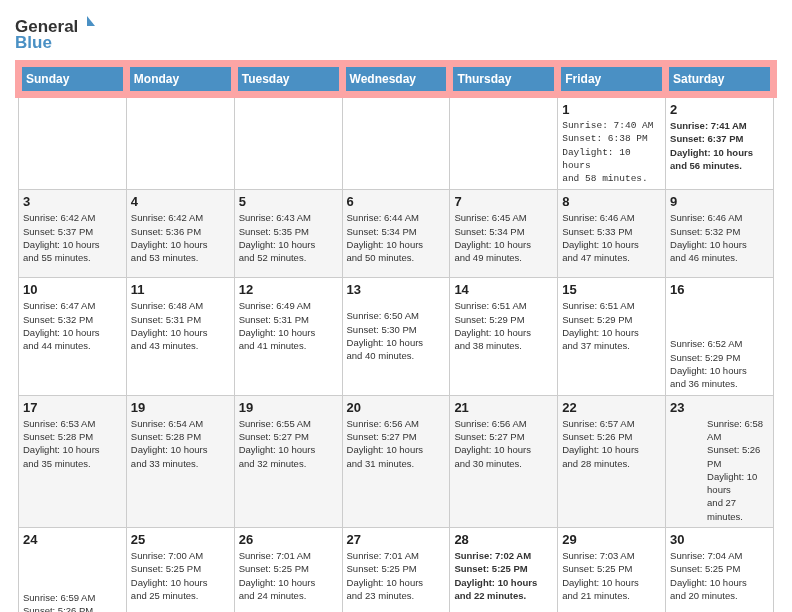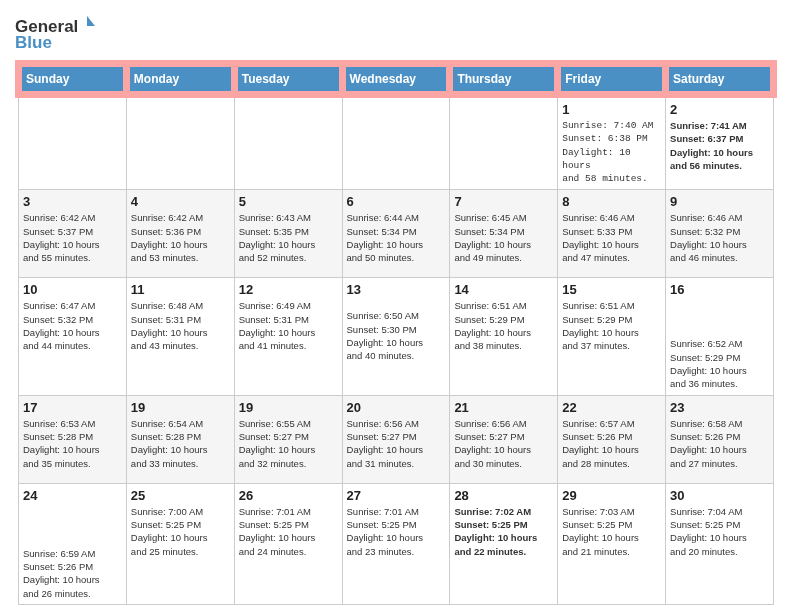--- a/index.html
+++ b/index.html
@@ -275,21 +275,21 @@
           </td>
           <td>
             <span class="day-number">22</span>
             <div class="day-info" style="white-space: pre-line;">Sunrise: 6:57 AM
 Sunset: 5:26 PM
 Daylight: 10 hours
 and 28 minutes.</div>
           </td>
           <td>
             <span class="day-number">23</span>
-            <div class="day-info" style="white-space: pre-line;">Sunrise: 6:58 AM
+            <div class="day-info" style="white-space: pre-line; margin-left: 37px;">Sunrise: 6:58 AM
 Sunset: 5:26 PM
 Daylight: 10 hours
 and 27 minutes.</div>
           </td>
         </tr>
         <tr>
           <td>
             <span class="day-number">24</span>
             <div class="day-info" style="white-space: pre-line; margin-top: 44px;">Sunrise: 6:59 AM
 Sunset: 5:26 PM

